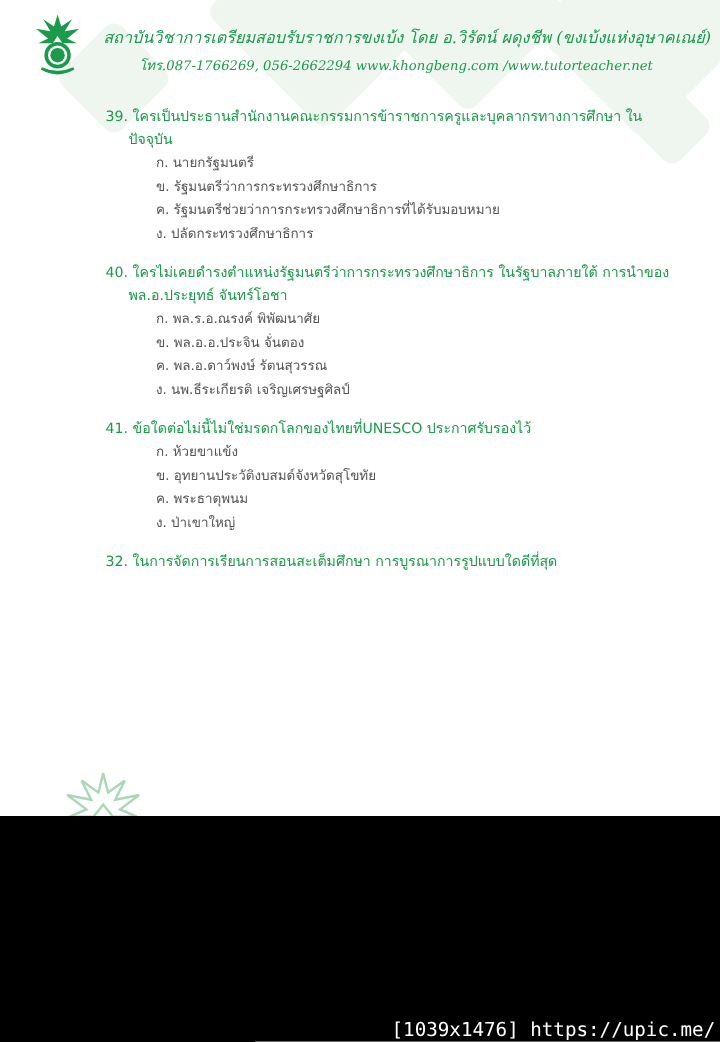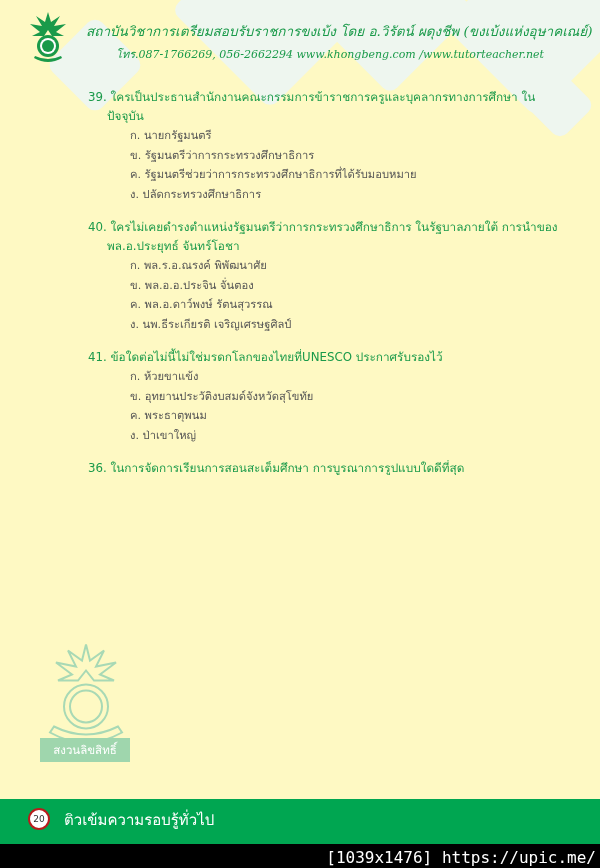--- a/index.html
+++ b/index.html
@@ -4,22 +4,22 @@
   <style>
     html, body { margin: 0; padding: 0; }
     body {
       width: 600px; height: 868px; overflow: hidden;
       background: #000;
       font-family: "DejaVu Sans", sans-serif;
       position: relative;
     }
     .page {
       position: absolute; left: 0; top: 0;
-      width: 600px; height: 844px;
-      background: #fef9c3;
+      width: 600px; height: 680px;
+      background: #ffffff;
       overflow: hidden;
     }
     
     .deco {
       position: absolute;
       background: #eef6ef;
       transform: rotate(45deg);
       border-radius: 10px;
     }
     .header {
@@ -125,21 +125,21 @@
     <div class="q">
       <div class="q-title">41. ข้อใดต่อไม่นี้ไม่ใช่มรดกโลกของไทยที่UNESCO ประกาศรับรองไว้</div>
       <div class="q-choices">
         <div class="choice">ก. ห้วยขาแข้ง</div>
         <div class="choice">ข. อุทยานประวัติงบสมด์จังหวัดสุโขทัย</div>
         <div class="choice">ค. พระธาตุพนม</div>
         <div class="choice">ง. ป่าเขาใหญ่</div>
       </div>
     </div>
     <div class="q">
-      <div class="q-title">36. ในการจัดการเรียนการสอนสะเต็มศึกษา การบูรณาการรูปแบบใดดีที่สุด</div>
+      <div class="q-title">32. ในการจัดการเรียนการสอนสะเต็มศึกษา การบูรณาการรูปแบบใดดีที่สุด</div>
     </div>
   </div>
 
   <svg class="watermark" viewBox="0 0 92 110">
     <g fill="none" stroke="#a8d9b5" stroke-width="2">
       <path d="M46 4 L50 20 L64 10 L56 26 L76 22 L60 34 L74 40 L54 40 L46 30 L38 40 L18 40 L32 34 L16 22 L36 26 L28 10 L42 20 Z"></path>
       <circle cx="46" cy="66" r="22"></circle>
       <circle cx="46" cy="66" r="16"></circle>
       <path d="M10 92 Q46 112 82 92 L78 86 Q46 102 14 86 Z"></path>
     </g>

